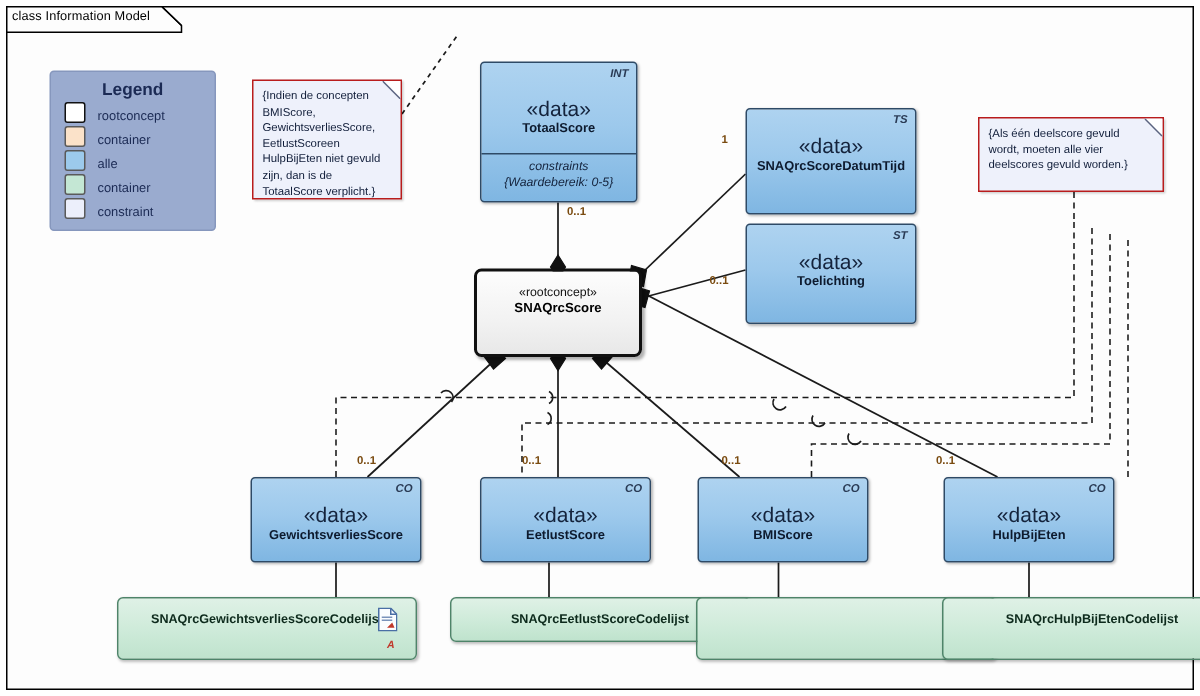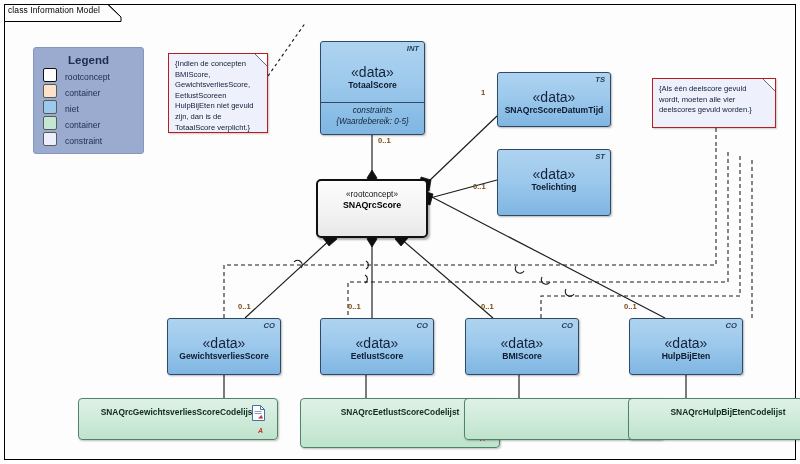--- a/index.html
+++ b/index.html
@@ -267,21 +267,21 @@
     <div class="legend-row">
       <span class="legend-swatch rootconcept"></span>
       <span class="legend-label">rootconcept</span>
     </div>
     <div class="legend-row">
       <span class="legend-swatch container"></span>
       <span class="legend-label">container</span>
     </div>
     <div class="legend-row">
       <span class="legend-swatch data"></span>
-      <span class="legend-label">niet</span>
+      <span class="legend-label">alle</span>
     </div>
     <div class="legend-row">
       <span class="legend-swatch codelist"></span>
       <span class="legend-label">container</span>
     </div>
     <div class="legend-row">
       <span class="legend-swatch constraint"></span>
       <span class="legend-label">constraint</span>
     </div>
   </div>
@@ -307,21 +307,21 @@
     <span class="corner">INT</span>
     <div class="stereo" style="margin-top:22px;">«data»</div>
     <div class="cname">TotaalScore</div>
     <div class="divider" style="margin-top:12px;"></div>
     <div class="compartment">
       <div class="ctitle">constraints</div>
       <div class="cval">{Waardebereik: 0-5}</div>
     </div>
   </div>
 
-  <div class="cbox" style="left:497px; top:72px; width:114px; height:55px;">
+  <div class="cbox" style="left:497px; top:72px; width:114px; height:71px;">
     <span class="corner">TS</span>
     <div class="stereo" style="margin-top:16px;">«data»</div>
     <div class="cname">SNAQrcScoreDatumTijd</div>
   </div>
 
   <div class="cbox" style="left:497px; top:149px; width:114px; height:67px;">
     <span class="corner">ST</span>
     <div class="stereo" style="margin-top:16px;">«data»</div>
     <div class="cname">Toelichting</div>
   </div>
@@ -360,21 +360,21 @@
     <svg class="doc-icon" width="13" height="16" viewBox="0 0 13 16">
       <path d="M0.5,0.5 H8.5 L12.5,4.5 V15.5 H0.5 Z" fill="#fbfdff" stroke="#4a6fa5" stroke-width="1"></path>
       <path d="M8.5,0.5 V4.5 H12.5" fill="none" stroke="#4a6fa5" stroke-width="1"></path>
       <line x1="2.5" y1="6.5" x2="9.5" y2="6.5" stroke="#7a93bb" stroke-width="0.9"></line>
       <line x1="2.5" y1="8.5" x2="9.5" y2="8.5" stroke="#7a93bb" stroke-width="0.9"></line>
       <path d="M6,13.5 L9.5,10 L11,13.5 Z" fill="#c0392b"></path>
     </svg>
     <span class="a-mark">A</span>
   </div>
 
-  <div class="codebox" style="left:300px; top:398px; width:200px; height:50px;">
+  <div class="codebox" style="left:300px; top:398px; width:200px; height:30px;">
     <div class="cname">SNAQrcEetlustScoreCodelijst</div>
     <svg class="doc-icon" width="13" height="16" viewBox="0 0 13 16">
       <path d="M0.5,0.5 H8.5 L12.5,4.5 V15.5 H0.5 Z" fill="#fbfdff" stroke="#4a6fa5" stroke-width="1"></path>
       <path d="M8.5,0.5 V4.5 H12.5" fill="none" stroke="#4a6fa5" stroke-width="1"></path>
       <line x1="2.5" y1="6.5" x2="9.5" y2="6.5" stroke="#7a93bb" stroke-width="0.9"></line>
       <line x1="2.5" y1="8.5" x2="9.5" y2="8.5" stroke="#7a93bb" stroke-width="0.9"></line>
       <path d="M6,13.5 L9.5,10 L11,13.5 Z" fill="#c0392b"></path>
     </svg>
     <span class="a-mark">A</span>
   </div>

